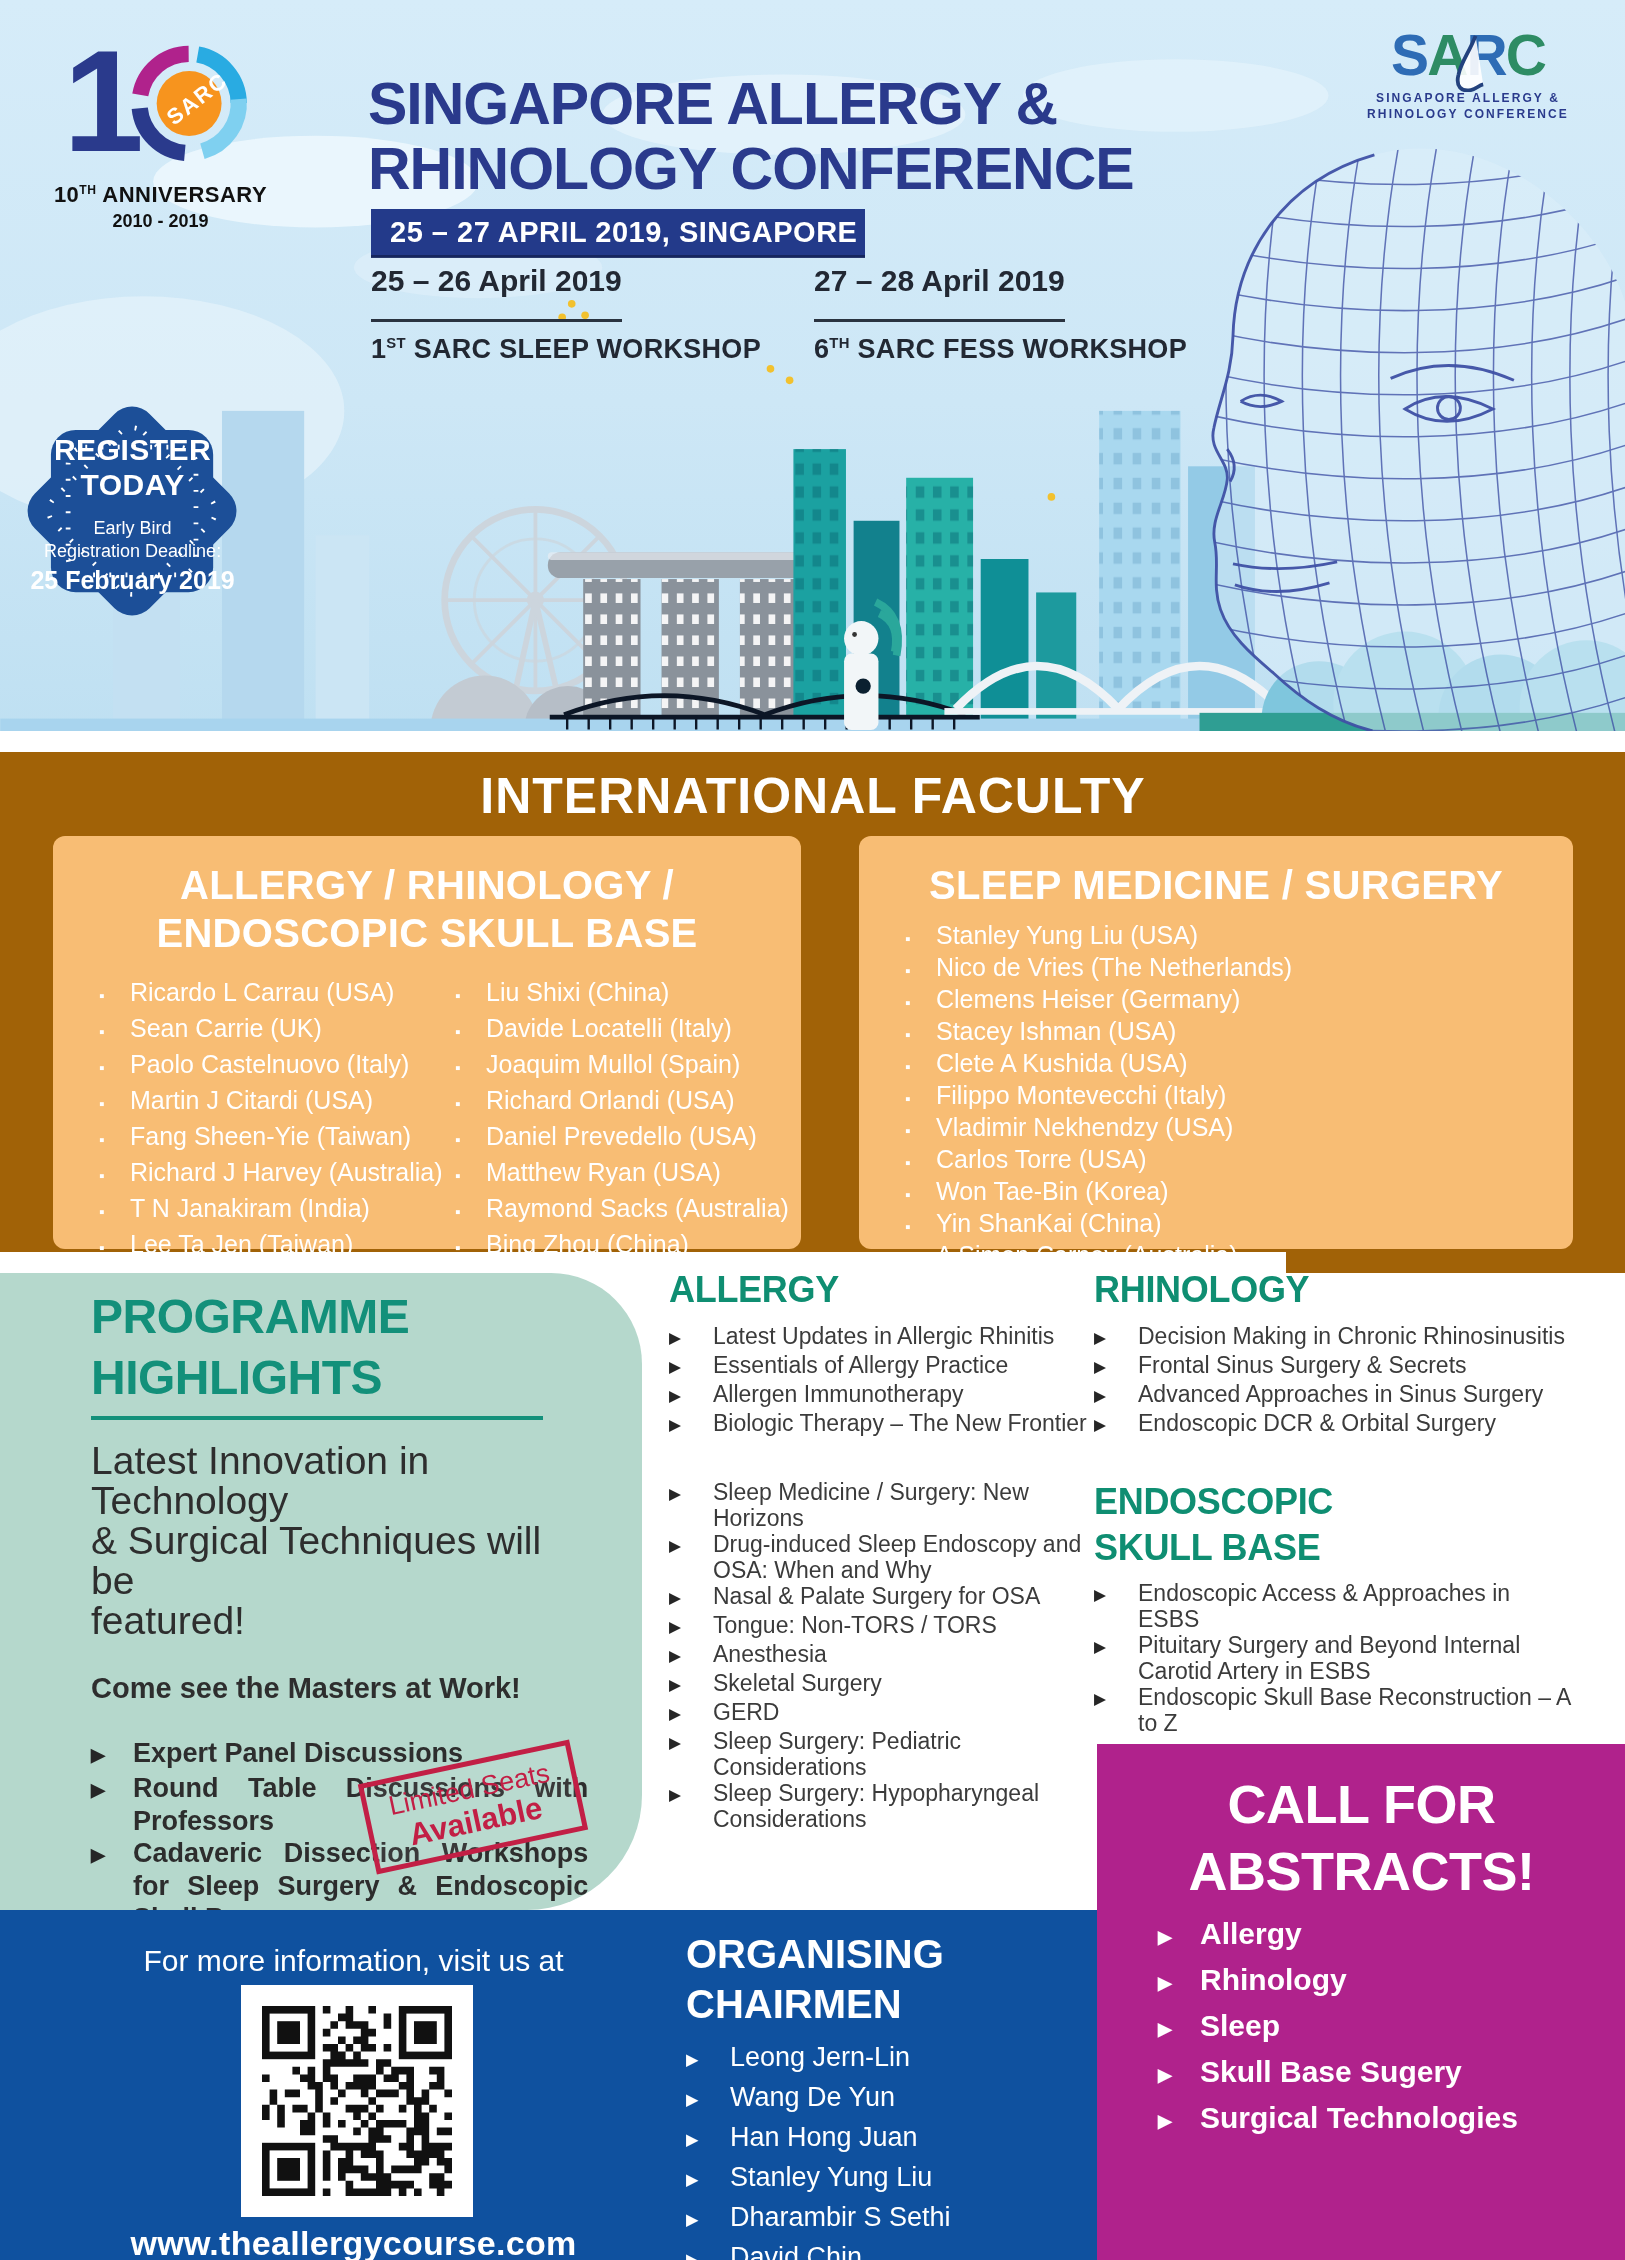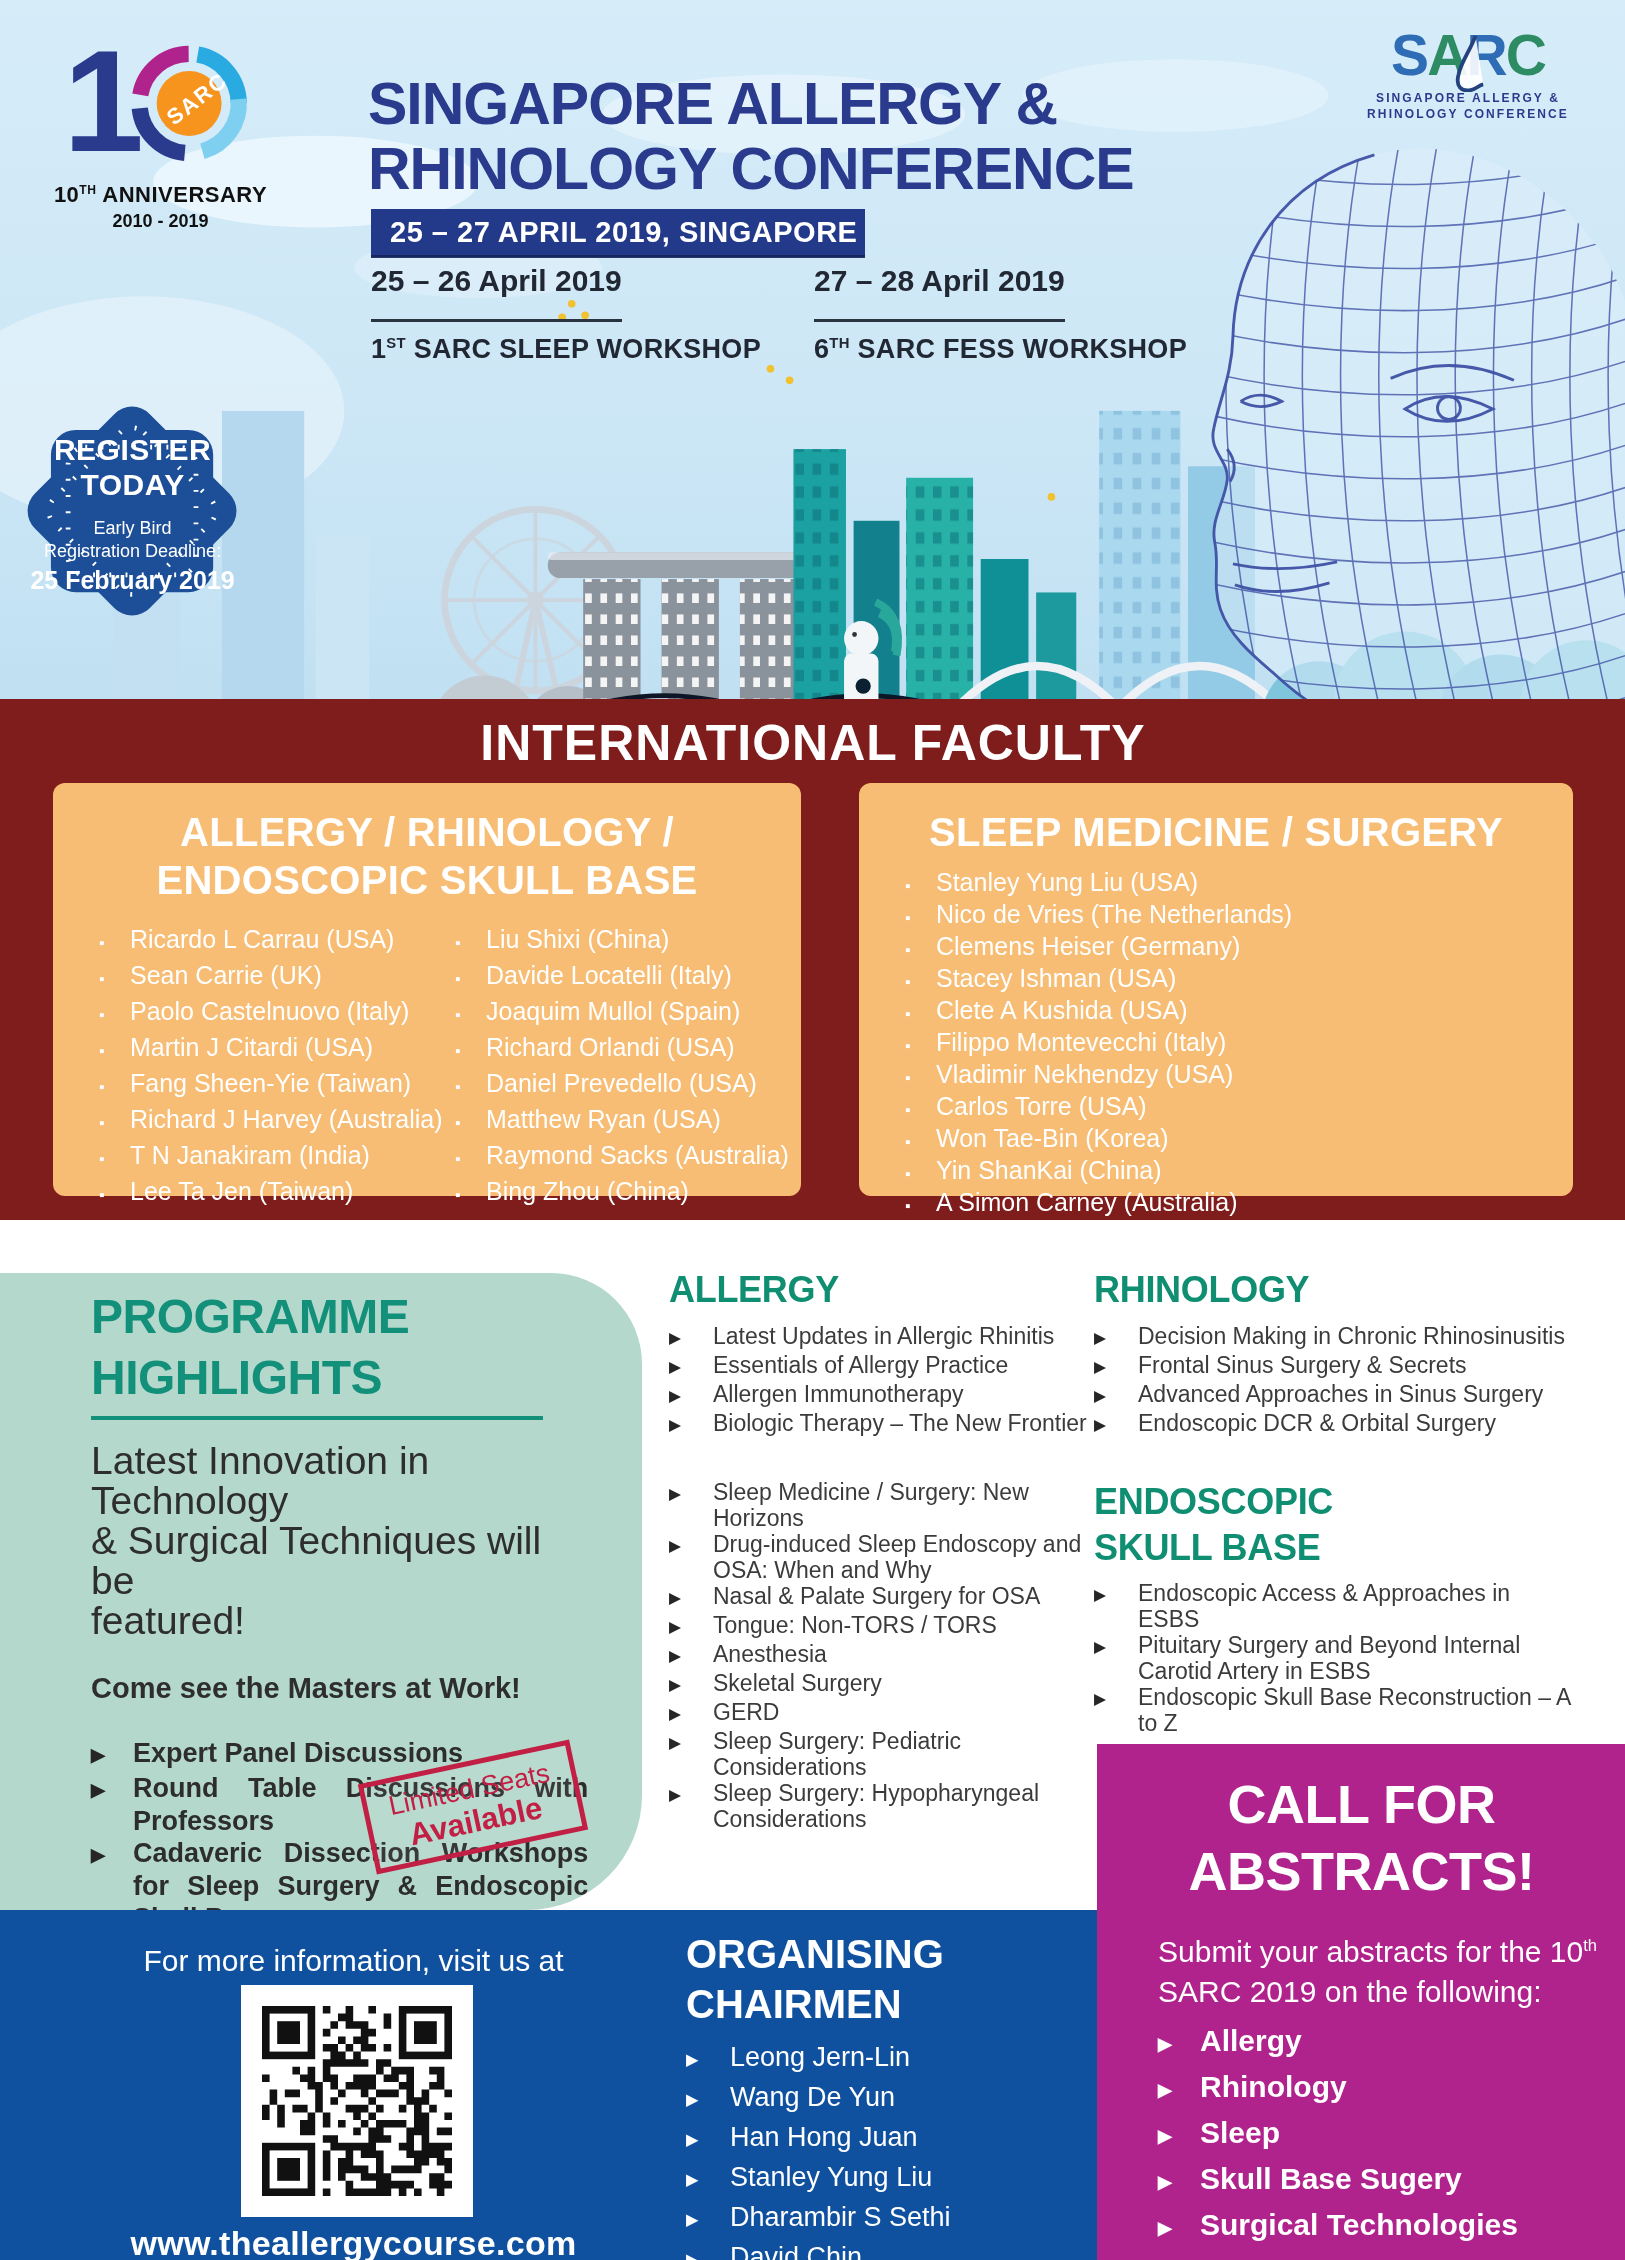--- a/index.html
+++ b/index.html
@@ -31,21 +31,21 @@
   .sarc-nose{position:absolute;left:111px;top:5.7px;}
   .sarc-tag{font-size:12px;font-weight:700;letter-spacing:2.1px;color:#2a3a8c;margin-top:5.7px;line-height:16.3px;}
   .badge{position:absolute;left:7.6px;top:363px;width:250px;height:298px;cursor:pointer;}
   .badge-text{position:absolute;inset:0;display:flex;flex-direction:column;align-items:center;
         justify-content:center;color:#fff;text-align:center;padding-top:3.8px;}
   .bt1{font-size:30px;font-weight:800;line-height:35px;letter-spacing:0.5px;}
   .bt2{font-size:18px;line-height:23px;margin-top:14.3px;}
   .bt3{font-size:25px;font-weight:800;margin-top:3.8px;}
 
   
-  .band-faculty{position:absolute;left:0;top:699px;width:1626px;height:521px;background:#7f1d1d;}
+  .band-faculty{position:absolute;left:0;top:752px;width:1626px;height:521px;background:#a16207;}
   .fac-head{position:absolute;left:0;top:15.3px;width:100%;margin:0;text-align:center;color:#fff;
         font-size:50px;font-weight:800;letter-spacing:1px;}
   .panel{position:absolute;top:84px;height:413px;background:#f8bd74;border-radius:12px;color:#fff;
         box-sizing:border-box;}
   .panel.p1{left:53px;width:748px;}
   .panel.p2{left:859px;width:714px;}
   .panel h3{margin:25px 9.6px 0;text-align:center;font-size:40px;line-height:48px;font-weight:800;letter-spacing:0.3px;}
   .cols{display:flex;padding:19px 0 0 46px;}
   .cols .c1{width:356px;} .cols .c2{flex:1;}
   .flist .li{display:flex;margin:0;}
@@ -638,21 +638,20 @@
             <span class="bullet"></span>
             <span class="li-text">David Chin</span>
           </div>
         </div>
     </div>
   </section>
 
   <aside class="abstracts">
     <h2 class="abs-title pl">CALL FOR
 ABSTRACTS!</h2>
-    <p class="abs-body"><span>Submit your abstracts for the 10</span><sup>th</sup><span> SARC 2019 on the following:</span></p>
     <div class="abs-list tri-w">
         <div class="li">
           <span class="bullet"></span>
           <span class="li-text">Allergy</span>
         </div>
         <div class="li">
           <span class="bullet"></span>
           <span class="li-text">Rhinology</span>
         </div>
         <div class="li">

